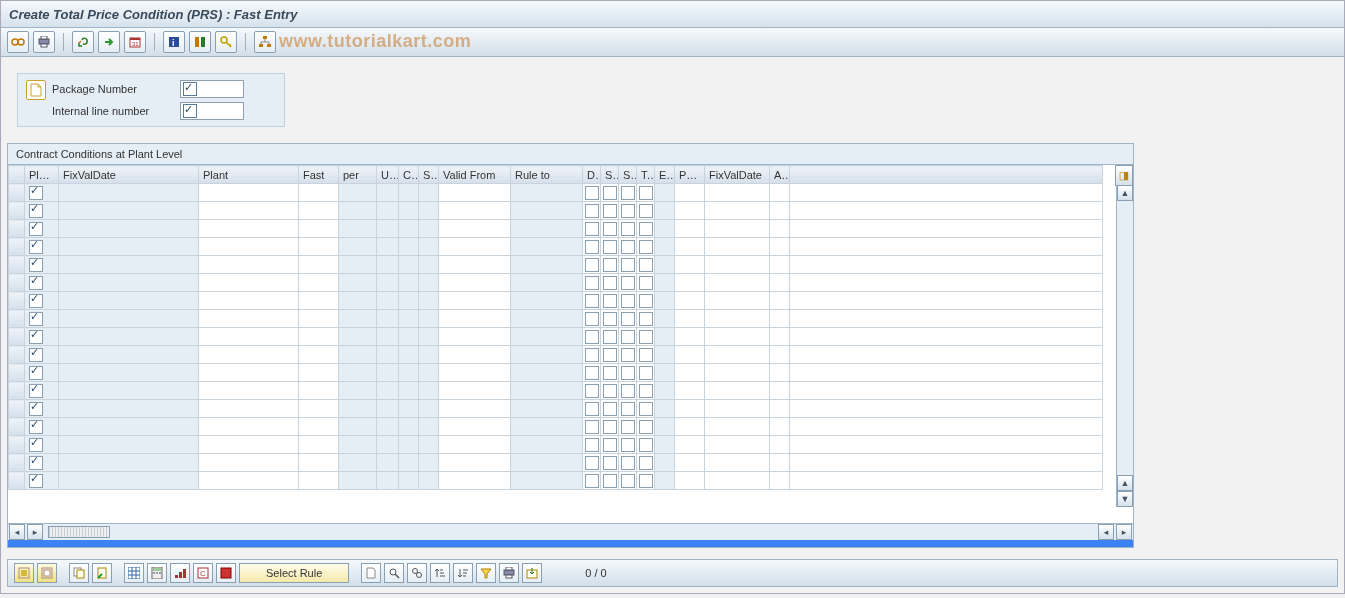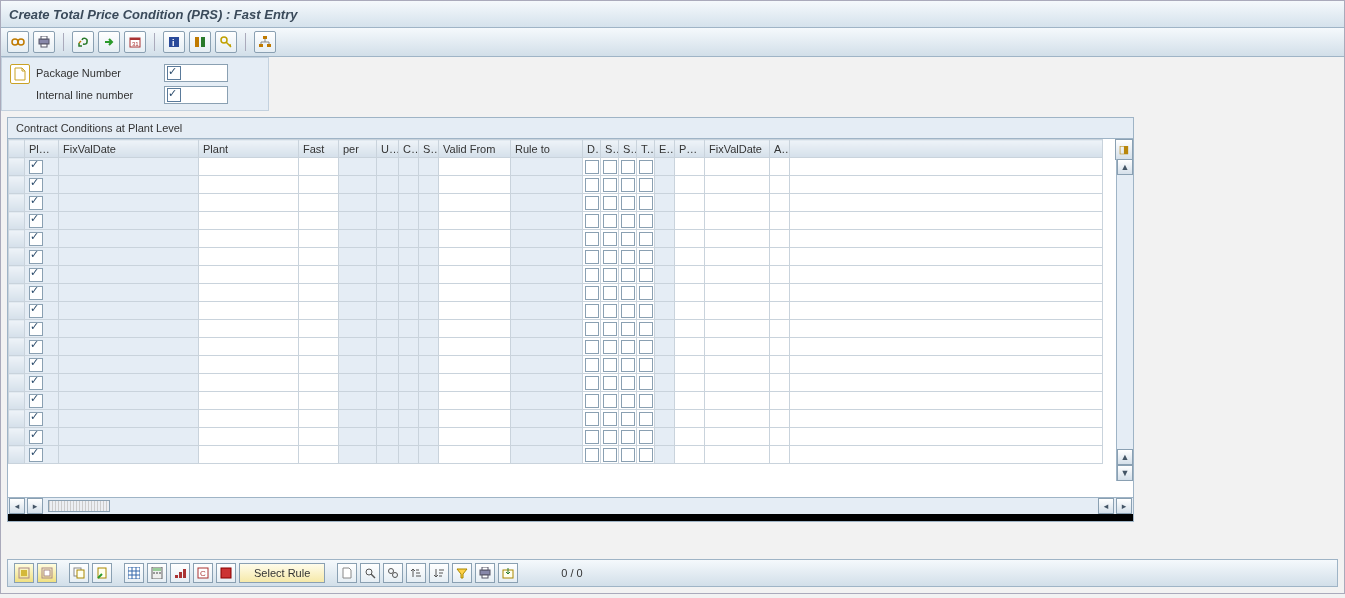--- a/index.html
+++ b/index.html
@@ -69,21 +69,21 @@
     top: 3px;
     font-size: 18px;
     font-weight: bold;
     color: rgba(200,120,40,0.55);
     pointer-events: none;
     letter-spacing: 0.5px;
   }
   .form-area {
     background: #e5edf5;
     border: 1px solid #c3d1de;
-    margin: 0;
+    margin: 16px;
     padding: 6px 8px;
     width: 250px;
     display: flex;
     gap: 6px;
   }
   .form-area .new-icon {
     width: 18px;
     height: 18px;
     background: #fff;
     border: 1px solid #c9a227;
@@ -112,21 +112,21 @@
     display:flex;align-items:center;justify-content:flex-start;
     padding-left:2px;
   }
   .form-row .inp .ck {
      width:12px;height:12px;border:1px solid #5a7a9a;background:#fff;position:relative;
   }
   .form-row .inp .ck::after{ content:"✓"; position:absolute; top:-2px; left:0; font-size:11px; color:#2a4a6a;}
   .grid-container {
     margin: 6px;
     border: 1px solid #9fb4c6;
-    background: #000000;
+    background: #3b82f6;
     width: 1125px;
     height: 403px;
     position: relative;
   }
   .grid-title {
     padding: 4px 8px;
     color: #333;
     font-size: 11px;
     background: #e5edf5;
   }
@@ -214,21 +214,21 @@
     padding:0 6px;
     gap:3px;
   }
   .footer-bar .sep{ width:6px;}
   .fb-btn{
      width:18px;height:18px;border:1px solid #8aa0b2;background:linear-gradient(#fff,#e6eef4);
      display:flex;align-items:center;justify-content:center;font-size:10px;color:#555;cursor:pointer;
   }
   .fb-wide{
      height:18px;border:1px solid #8aa0b2;background:linear-gradient(#fffceb,#f6e9a9);
-     display:flex;align-items:center;padding:0 14px;cursor:pointer;
+     display:flex;align-items:center;padding:0 26px;cursor:pointer;
   }
   .footer-counter{ margin-left:40px;color:#333;}
   svg{display:block;}
 </style>
 </head>
 <body>
 
 <div class="window">
   <div class="title-bar">
     <span class="title">Create Total Price Condition (PRS) : Fast Entry</span>
@@ -289,20 +289,21 @@
       </div>
     <div class="sep"></div>
     <div class="tb-btn">
         <svg width="12" height="12" viewBox="0 0 12 12">
           <rect x="4" y="0" width="4" height="3" fill="#c07a00"></rect>
           <rect x="0" y="8" width="4" height="3" fill="#c07a00"></rect>
           <rect x="8" y="8" width="4" height="3" fill="#c07a00"></rect>
           <path d="M6 3 L6 6 M2 8 L2 6 L10 6 L10 8" stroke="#888" fill="none"></path>
         </svg>
       </div>
+    <div class="watermark">www.tutorialkart.com</div>
   </div>
 
   <div class="form-area">
     <div class="new-icon">
         <svg width="12" height="14" viewBox="0 0 12 14">
           <path d="M1 1 L8 1 L11 4 L11 13 L1 13 Z" fill="#fff" stroke="#c9a227"></path>
           <path d="M8 1 L8 4 L11 4" fill="none" stroke="#c9a227"></path>
         </svg>
       </div>
     <div class="form-fields">

